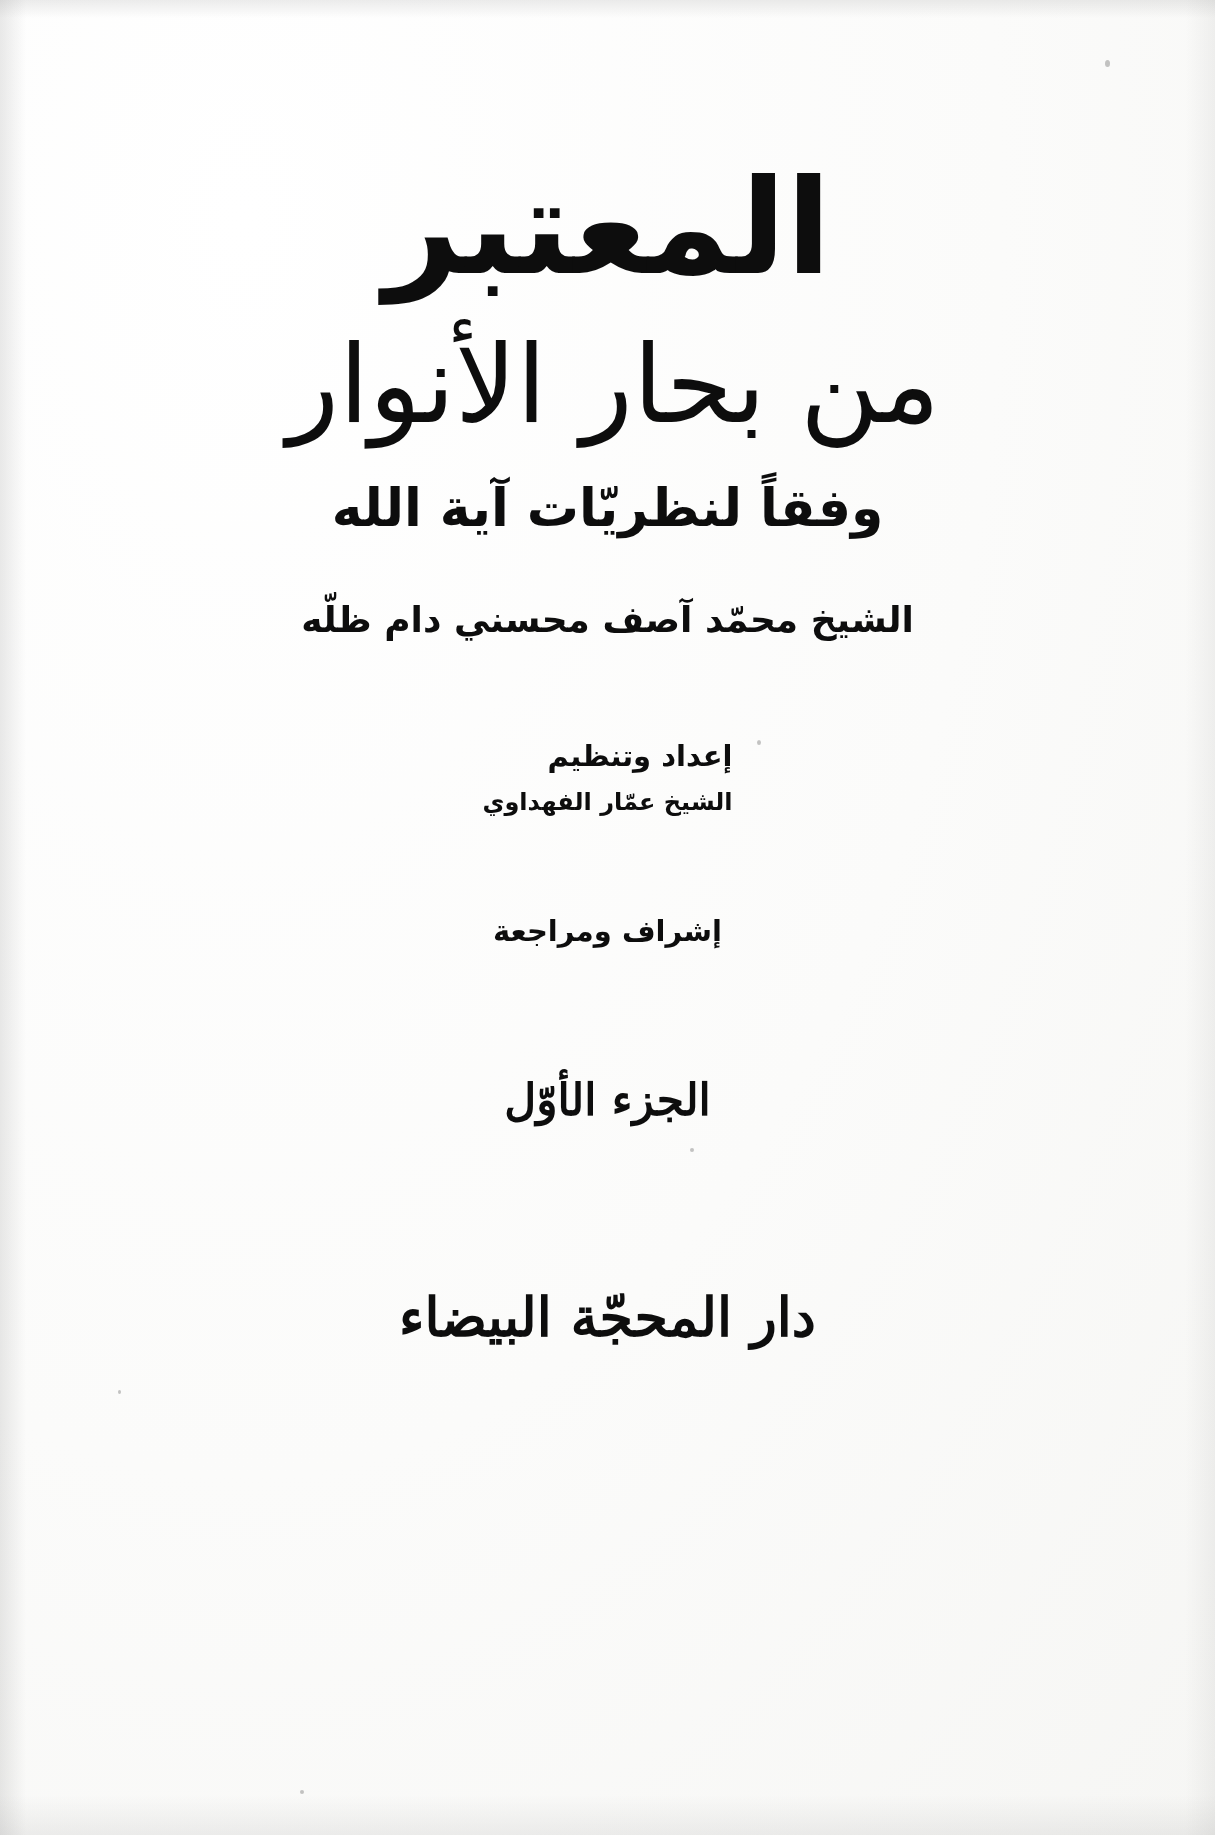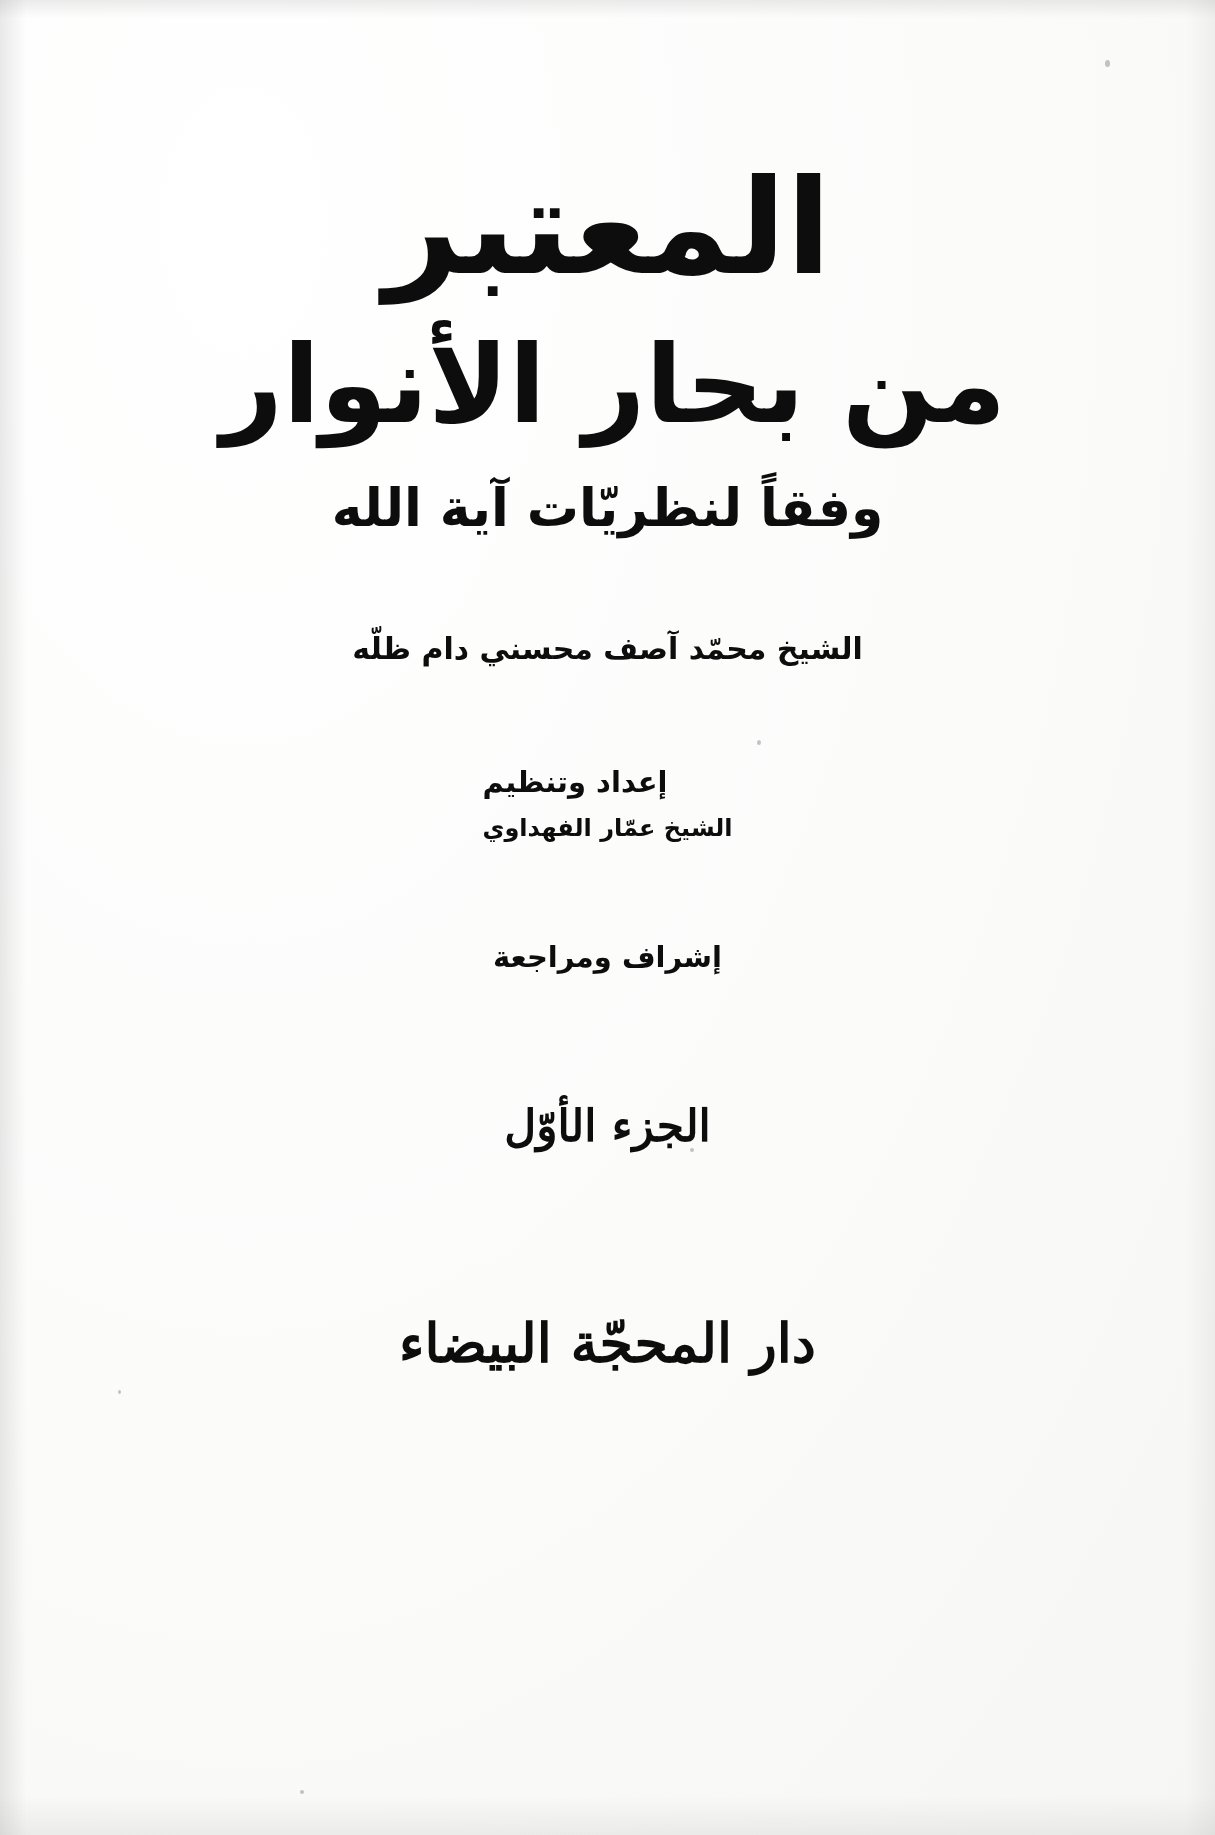--- a/index.html
+++ b/index.html
@@ -52,53 +52,53 @@
     background: linear-gradient(to left, rgba(140,140,140,0.10), rgba(255,255,255,0));
     pointer-events: none;
   }
 
   .content {
     position: absolute;
     inset: 0;
     display: flex;
     flex-direction: column;
     align-items: center;
-    text-align: left;
+    text-align: right;
     color: #0d0d0d;
   }
 
   .title-line1 {
     margin-top: 150px;
     font-family: "DejaVu Sans", sans-serif;
     font-weight: bold;
     font-size: 132px;
     line-height: 1.18;
     letter-spacing: -1px;
   }
   .title-line2 {
     margin-top: 14px;
     font-family: "DejaVu Sans", sans-serif;
-    font-weight: bold;
+    font-weight: normal;
     font-size: 108px;
     line-height: 1.2;
     margin-left: 12px;
   }
   .subtitle {
     margin-top: 26px;
     font-family: "DejaVu Sans", sans-serif;
     font-weight: bold;
     font-size: 52px;
     line-height: 1.3;
   }
 
   .author {
-    margin-top: 88px;
+    margin-top: 56px;
     font-family: "DejaVu Sans", sans-serif;
     font-weight: bold;
-    font-size: 30px;
+    font-size: 36px;
     letter-spacing: 0px;
   }
 
   .credit-block {
     margin-top: 95px;
   }
   .credit-role {
     font-family: "DejaVu Sans", sans-serif;
     font-weight: bold;
     font-size: 29px;

